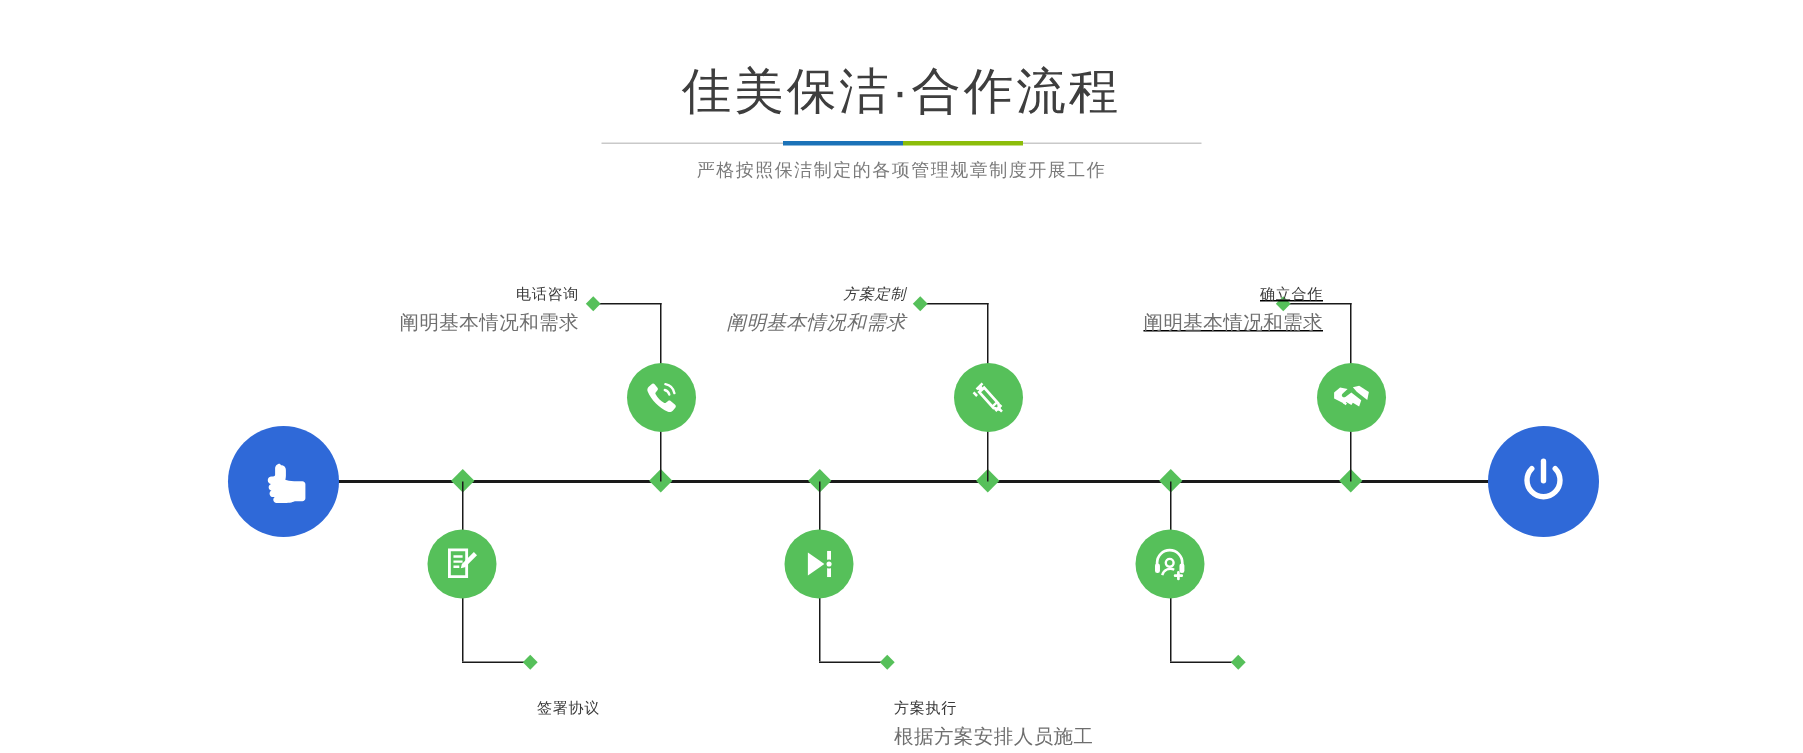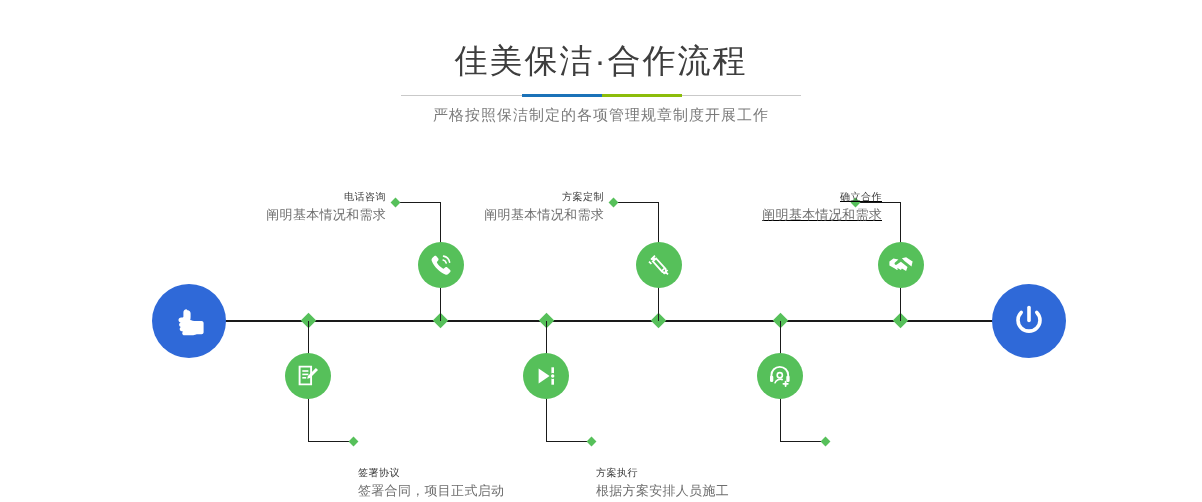--- a/index.html
+++ b/index.html
@@ -18,21 +18,21 @@
     font-size:33px;color:#3e3e3e;letter-spacing:2px;
     font-weight:400;line-height:1;
     position:absolute;left:0;top:44px;width:1202px;
   }
   .divider{position:absolute;left:401px;top:94px;width:400px;height:3px;}
   .divider .bar-gray{position:absolute;left:0;top:1px;width:400px;height:1px;background:#c9c9c9;}
   .divider .bar-blue{position:absolute;left:121px;top:0;width:80px;height:3px;background:#1b72b8;}
   .divider .bar-green{position:absolute;left:201px;top:0;width:80px;height:3px;background:#8cbd0a;}
   .subtitle{
     position:absolute;left:0;top:107px;width:1202px;
-    font-size:15px;color:#7b7b7b;letter-spacing:1px;line-height:1;
+    font-size:12px;color:#7b7b7b;letter-spacing:1px;line-height:1;
   }
 
   
   .axis{position:absolute;left:225px;top:320px;width:775px;height:2px;background:#1a1a1a;}
 
   .endcap{
     position:absolute;width:74px;height:74px;border-radius:50%;
     background:#2f69d8;display:flex;align-items:center;justify-content:center;
   }
   .endcap.left{left:152px;top:284px;}
@@ -134,39 +134,38 @@
         <path fill="none" stroke="#ffffff" stroke-width="1.9" d="M4.6 3.6h11.5v17.8H4.6z"></path>
         <line x1="7.3" y1="8.0" x2="13.4" y2="8.0" stroke="#ffffff" stroke-width="1.6"></line>
         <line x1="7.3" y1="11.4" x2="13.4" y2="11.4" stroke="#ffffff" stroke-width="1.6"></line>
         <line x1="7.3" y1="14.8" x2="11.2" y2="14.8" stroke="#ffffff" stroke-width="1.6"></line>
         <path fill="#ffffff" d="M20.9 5.0l2.1 2.1-8.0 8.0-2.8.7.7-2.8z"></path>
       </svg>
     </span>
   </div>
   <div class="label bottom" style="left:358px;top:428px;">
     <div class="lt">签署协议</div>
-    <div class="ls">签署合同，项目正式启动</div>
   </div>
 
   <div class="vline" style="left:658px;top:202px;height:119px;"></div>
   <div class="hline" style="left:613px;top:202px;width:46px;"></div>
   <div class="dot" style="left:610px;top:199px;"></div>
   <div class="node" style="left:636px;top:242px;">
     <span>
       <svg width="27" height="27" viewBox="0 0 27 27">
         <g transform="rotate(-42 13.5 13.5)">
           <path fill="#ffffff" d="M11.6 2.8h3.8l-.5 3.0h-2.8z"></path>
           <path fill="none" stroke="#ffffff" stroke-width="1.8" d="M11.3 6.0h4.4v14.2l-2.2 3.4-2.2-3.4z"></path>
           <line x1="11.3" y1="19.0" x2="15.7" y2="19.0" stroke="#ffffff" stroke-width="1.6"></line>
         </g>
         <path fill="none" stroke="#ffffff" stroke-width="1.7" d="M5.0 7.6l4.0-4.0M3.0 9.6l2.4 2.4M17.6 22.0l4.0-4.0M19.6 20.0l2.4 2.4"></path>
       </svg>
     </span>
   </div>
-  <div class="label top" style="right:598px;top:188px;">
+  <div class="label top" style="right:598px;top:188px;font-style:italic;">
     <div class="lt">方案定制</div>
     <div class="ls">阐明基本情况和需求</div>
   </div>
 
   <div class="vline" style="left:546px;top:321px;height:120px;"></div>
   <div class="hline" style="left:546px;top:441px;width:45px;"></div>
   <div class="dot" style="left:588px;top:438px;"></div>
   <div class="node" style="left:523px;top:353px;">
     <span>
       <svg width="26" height="26" viewBox="0 0 26 26">

